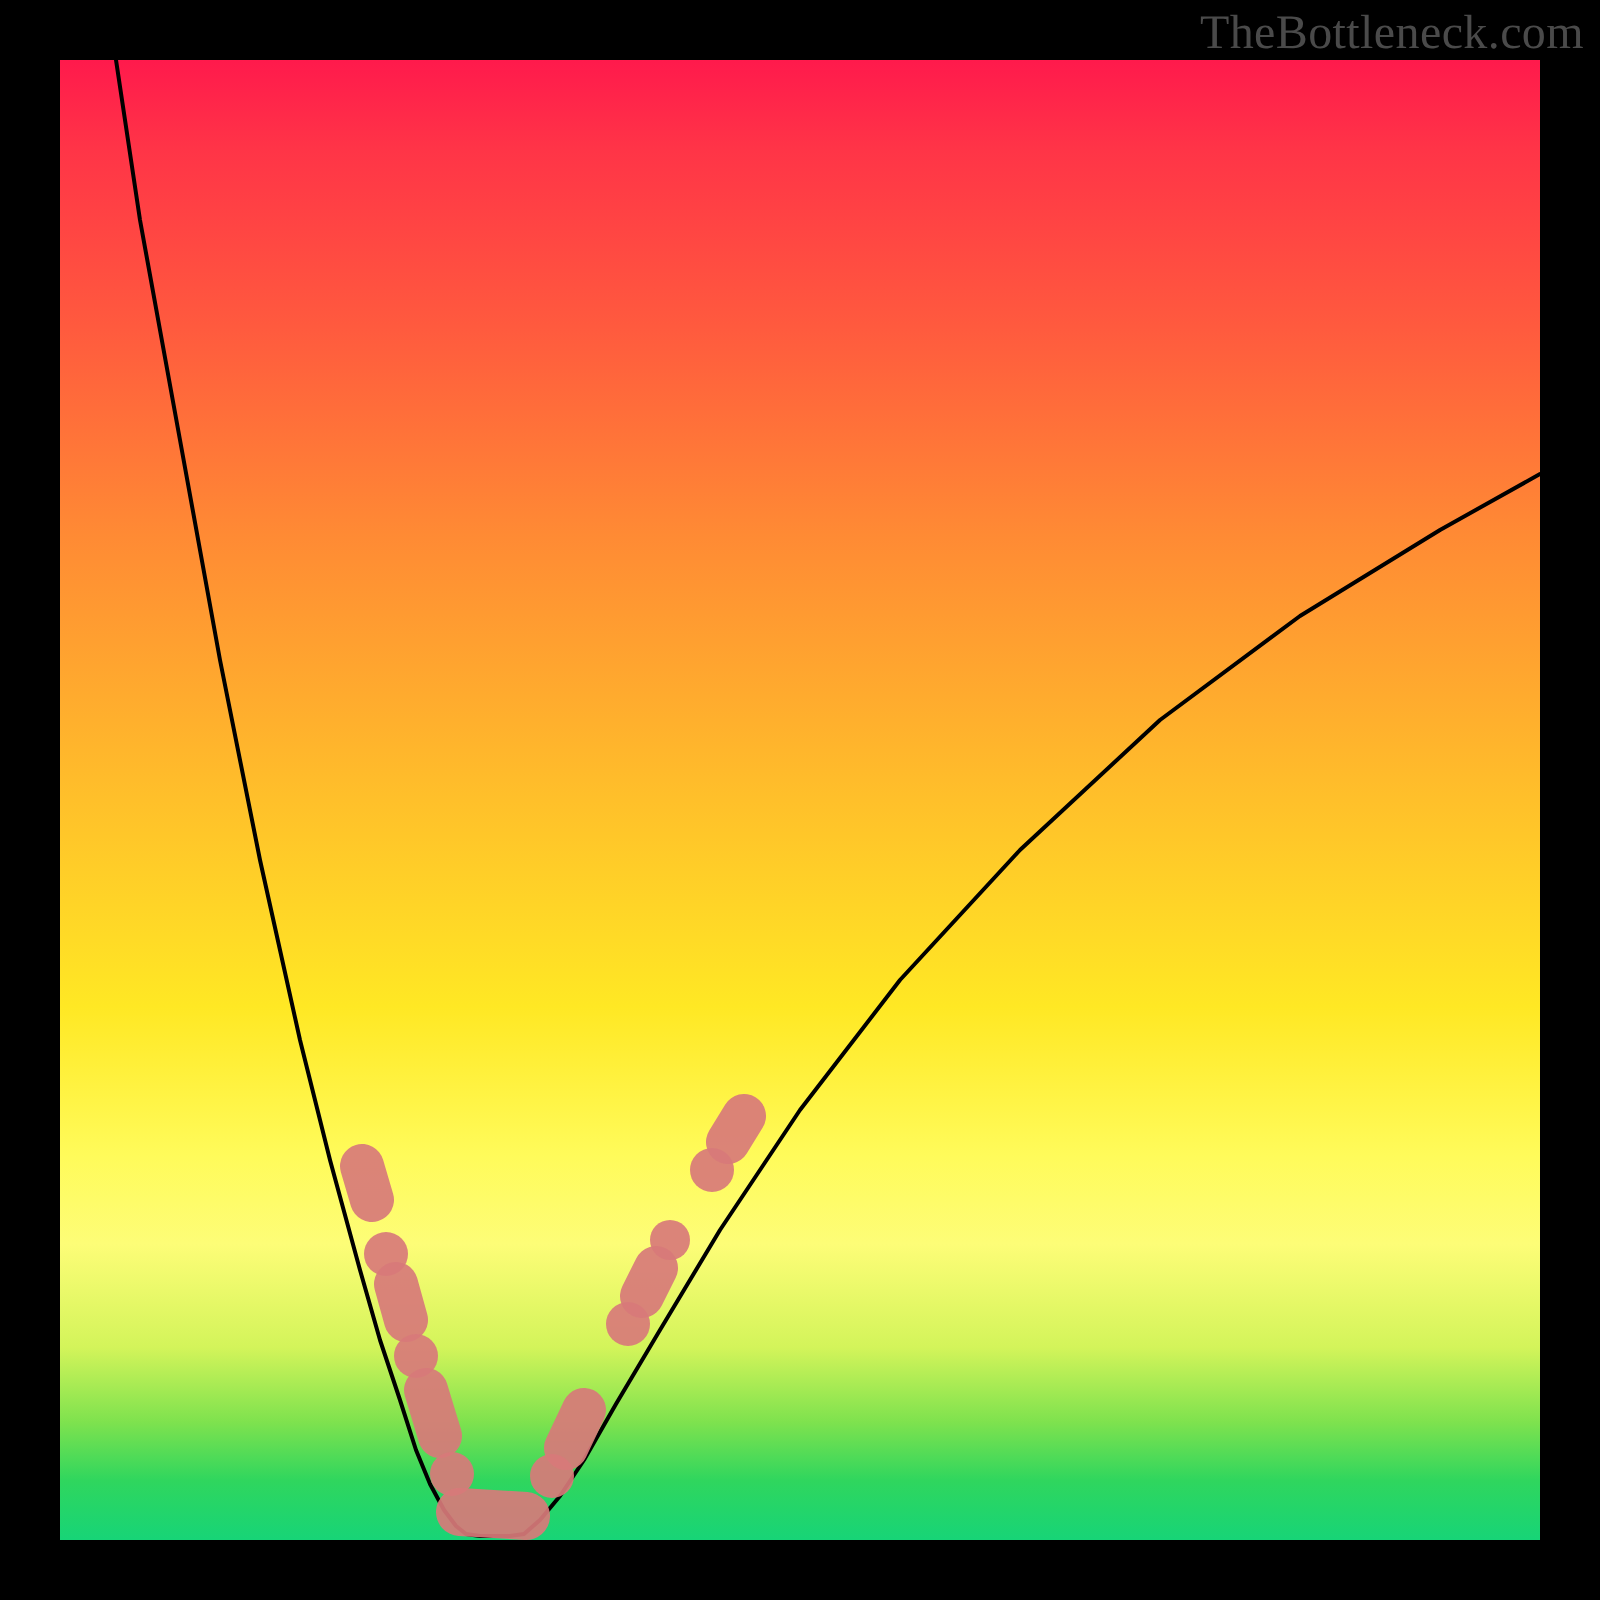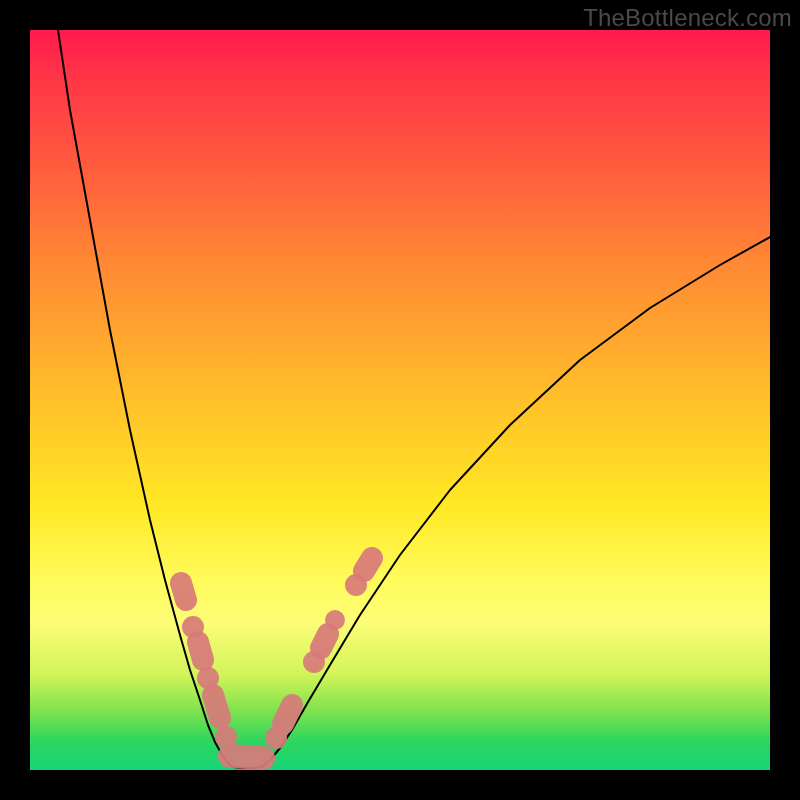--- a/index.html
+++ b/index.html
@@ -42,20 +42,21 @@
   }
   .watermark {
     position: absolute;
     top: 4px;
     right: 8px;
     color: #4a4a4a;
     font-size: 24px;
     font-weight: 500;
     letter-spacing: 0.2px;
     user-select: none;
+    font-family: Liberation Serif, serif;
   }
   svg {
     position: absolute;
     left: 0;
     top: 0;
   }
   .curve {
     fill: none;
     stroke: #000;
     stroke-width: 2;

